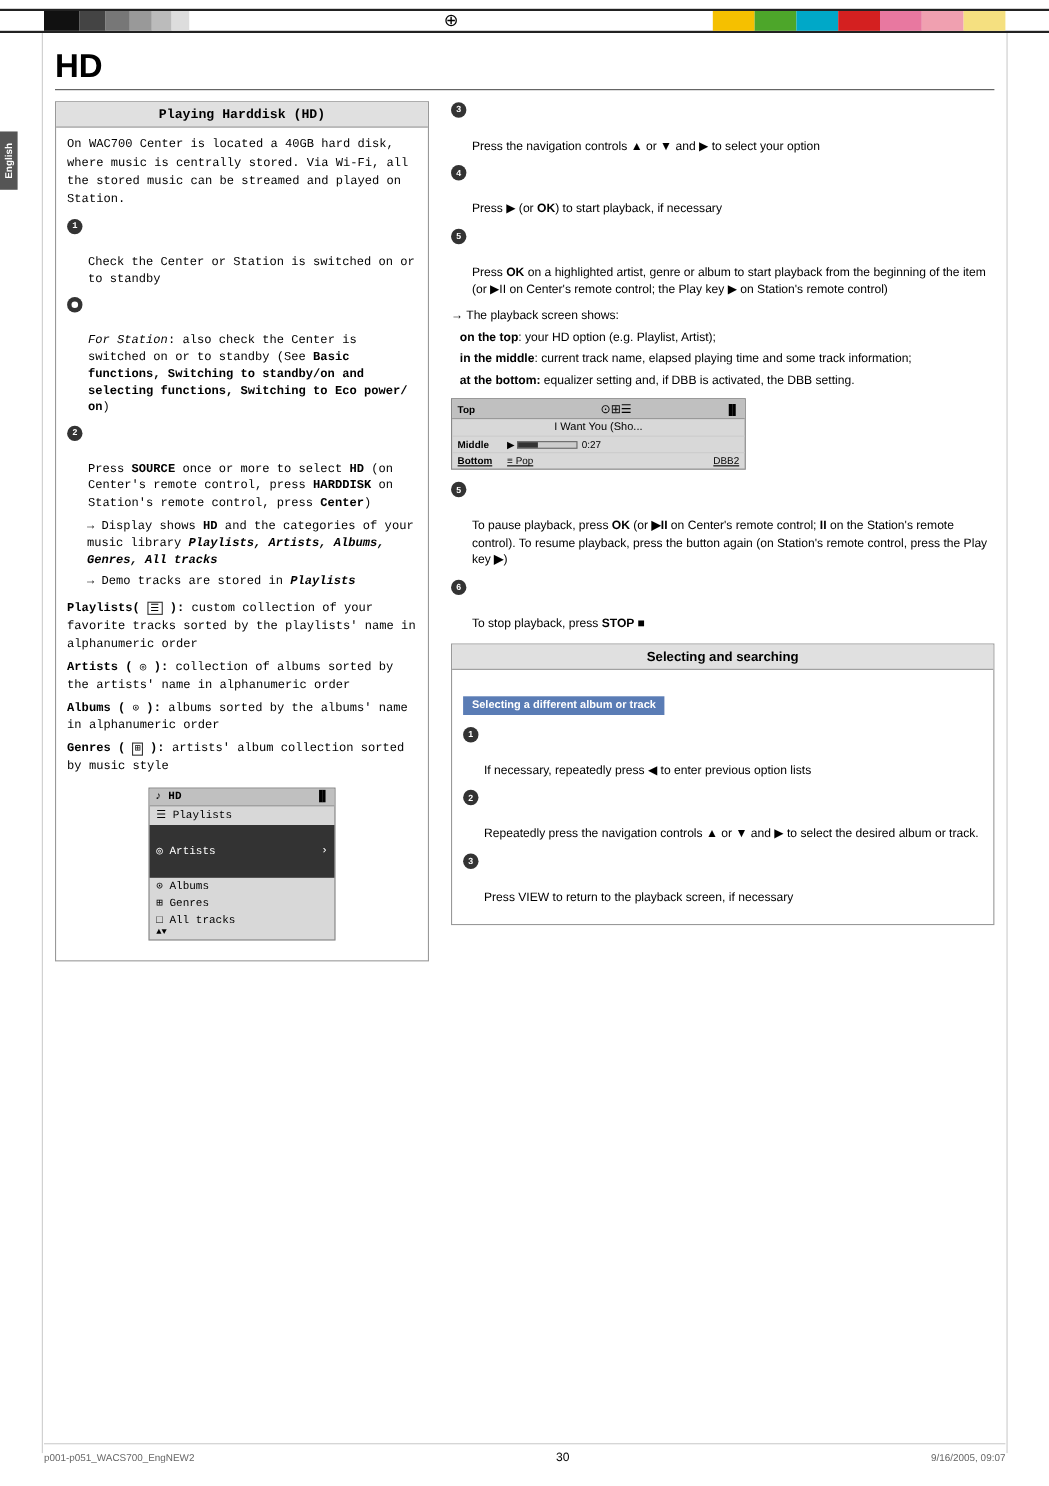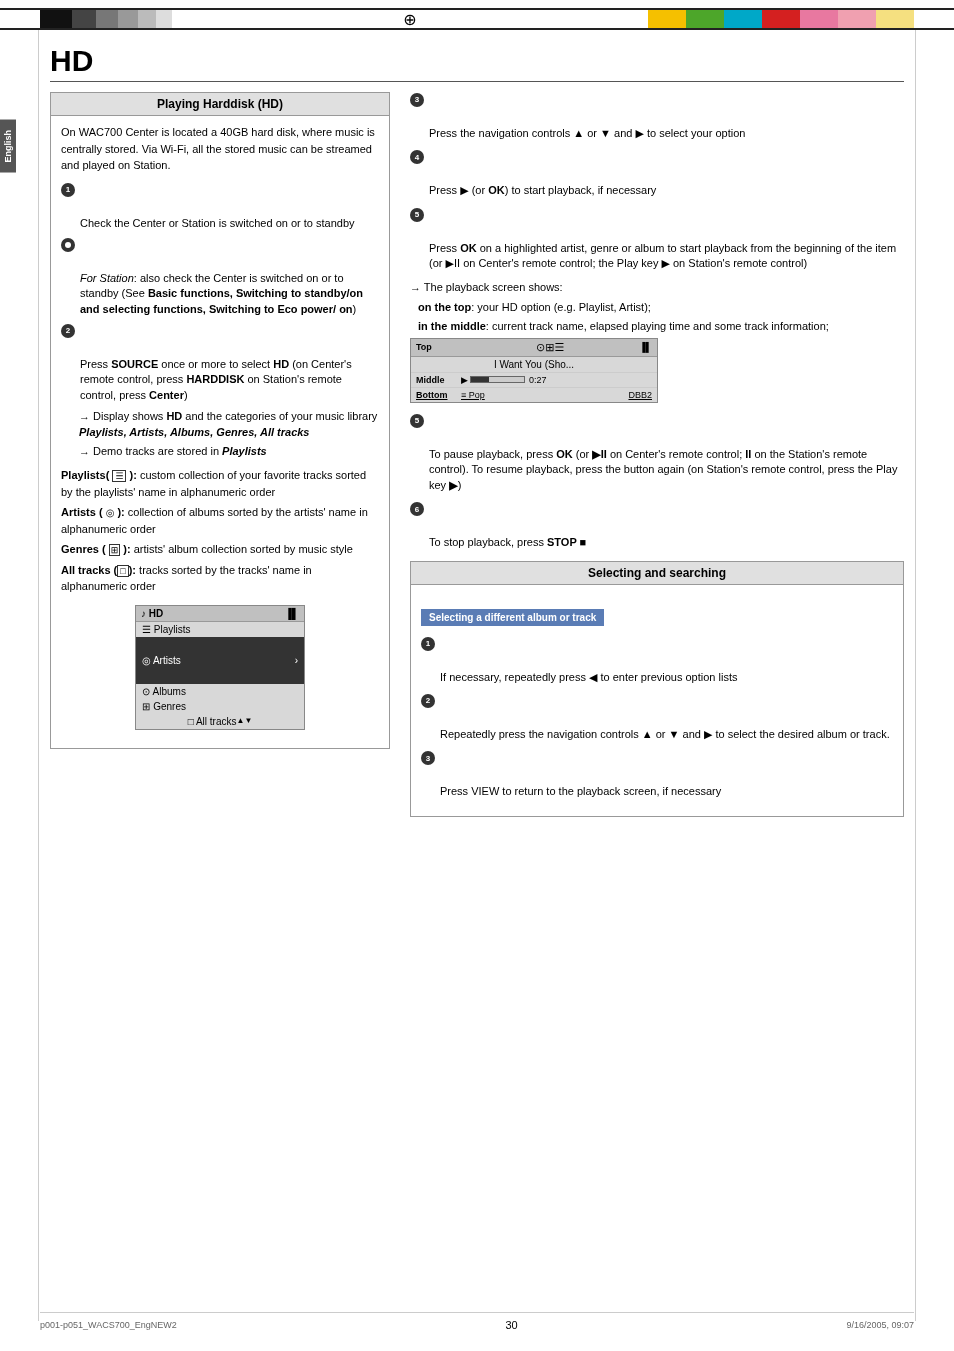--- a/index.html
+++ b/index.html
@@ -31,20 +31,21 @@
     .right-col {
       flex: 1;
     }
 
     
     .section-box {
       border: 1px solid #999;
       padding: 8px 10px;
       margin-bottom: 10px;
       background: #fff;
+      font-family: Liberation Mono, monospace;
     }
     .section-title {
       font-size: 12px;
       font-weight: bold;
       text-align: center;
       background: #e0e0e0;
       margin: -8px -10px 8px -10px;
       padding: 4px;
       border-bottom: 1px solid #999;
     }
@@ -171,37 +172,37 @@
           <span class="num-circle">2</span>
           <span class="num-text">Press <strong>SOURCE</strong> once or more to select <strong>HD</strong> (on Center's remote control, press <strong>HARDDISK</strong> on Station's remote control, press <strong>Center</strong>)</span>
         </div>
 
         <div class="arrow-bullet">Display shows <strong>HD</strong> and the categories of your music library <em><strong>Playlists, Artists, Albums, Genres, All tracks</strong></em></div>
         <div class="arrow-bullet">Demo tracks are stored in <em><strong>Playlists</strong></em></div>
 
         <div style="margin-top:8px;">
           <p style="margin-bottom:4px; line-height:1.5;"><strong>Playlists(</strong> <span style="border:1px solid #333; padding:0 2px; font-size:9px;">☰</span> <strong>):</strong> custom collection of your favorite tracks sorted by the playlists' name in alphanumeric order</p>
           <p style="margin-bottom:4px; line-height:1.5;"><strong>Artists (</strong> <span style="font-size:10px;">◎</span> <strong>):</strong> collection of albums sorted by the artists' name in alphanumeric order</p>
+          <p style="margin-bottom:4px; line-height:1.5;"><strong>Albums (</strong> <span style="font-size:10px;">⊙</span> <strong>):</strong> albums sorted by the albums' name in alphanumeric order</p>
           <p style="margin-bottom:4px; line-height:1.5;"><strong>Genres (</strong> <span style="border:1px solid #333; font-size:9px; padding:0 1px;">⊞</span> <strong>):</strong> artists' album collection sorted by music style</p>
-          <p style="margin-bottom:4px; line-height:1.5;"><strong>All tracks (</strong><span style="border:1px solid #333; font-size:9px; padding:0 2px;">□</span><strong>):</strong> tracks sorted by the tracks' name in alphanumeric order</p>
         </div>
 
         <div style="border:1px solid #888; background:#d8d8d8; margin:10px auto; width:170px; padding:0; font-size:10px;">
           <div style="display:flex; justify-content:space-between; background:#c0c0c0; padding:2px 5px; border-bottom:1px solid #999; font-weight:bold;">
             <span>♪ HD</span>
             <span>▐▌</span>
           </div>
           <div style="padding:2px 6px;">☰ Playlists</div>
           <div style="padding:18px 6px; background:#333; color:#fff; display:flex; justify-content:space-between;">
             <span>◎ Artists</span>
               <span>›</span>
           </div>
           <div style="padding:2px 6px;">⊙ Albums</div>
           <div style="padding:2px 6px;">⊞ Genres</div>
-          <div style="padding:2px 6px; display:flex; justify-content:center;">
+          <div style="padding:2px 6px; display:flex; justify-content:center;flex-direction:column;">
             <span>□ All tracks</span>
               <span style="font-size:8px;">▲▼</span>
           </div>
         </div>
 
       </div>
     </div>
 
     <div class="right-col">
 
@@ -216,22 +217,23 @@
       </div>
 
       <div class="num-item" style="margin-bottom:8px;">
         <span class="num-circle">5</span>
         <span class="num-text">Press <strong>OK</strong> on a highlighted artist, genre or album to start playback from the beginning of the item (or ▶II on Center's remote control; the Play key ▶ on Station's remote control)</span>
       </div>
 
       <div class="arrow-bullet" style="margin-left:0; margin-bottom:4px;">The playback screen shows:</div>
       <p style="margin-left:8px; margin-bottom:3px; line-height:1.5;"><strong>on the top</strong>: your HD option (e.g. Playlist, Artist);</p>
       <p style="margin-left:8px; margin-bottom:3px; line-height:1.5;"><strong>in the middle</strong>: current track name, elapsed playing time and some track information;</p>
-
-      <div style="border:1px solid #888; background:#d8d8d8; margin:0 0 10px 0; width:248px; font-size:9px;">
+      <p style="margin-left:8px; margin-bottom:8px; line-height:1.5;"><strong>at the bottom:</strong> equalizer setting and, if DBB is activated, the DBB setting.</p>
+
+      <div style="border:1px solid #888; background:#d8d8d8; margin:0 0 10px 0; width:268px; font-size:9px;">
 
         <div style="display:flex; justify-content:space-between; align-items:center; background:#c0c0c0; border-bottom:1px solid #999; padding:2px 5px;">
           <span style="font-weight:bold; width:45px;">Top</span>
           <span style="font-size:11px;">⊙⊞☰</span>
           <span>▐▌</span>
         </div>
 
         <div style="text-align:center; padding:2px; font-size:10px; border-bottom:1px solid #ccc;">I Want You (Sho...</div>
 
         <div style="display:flex; align-items:center; padding:2px 5px; border-bottom:1px solid #ccc;">

